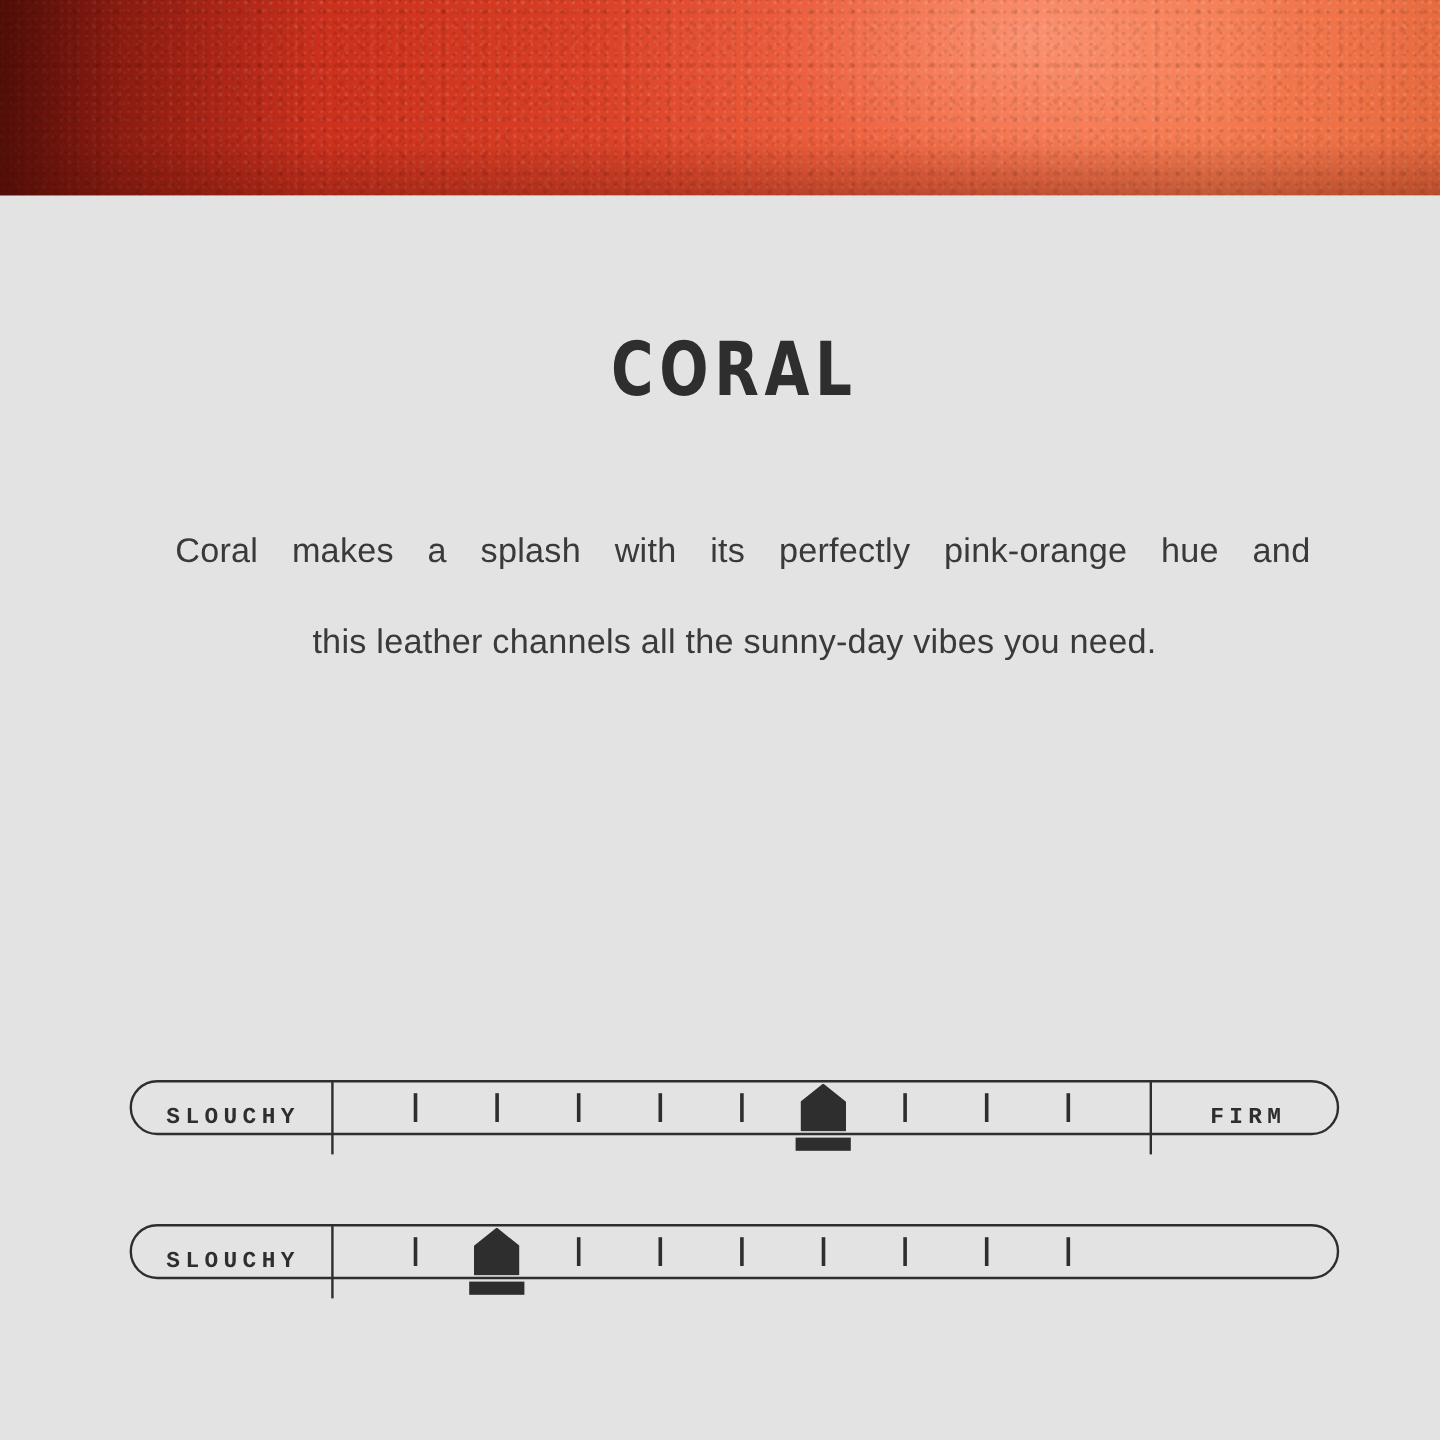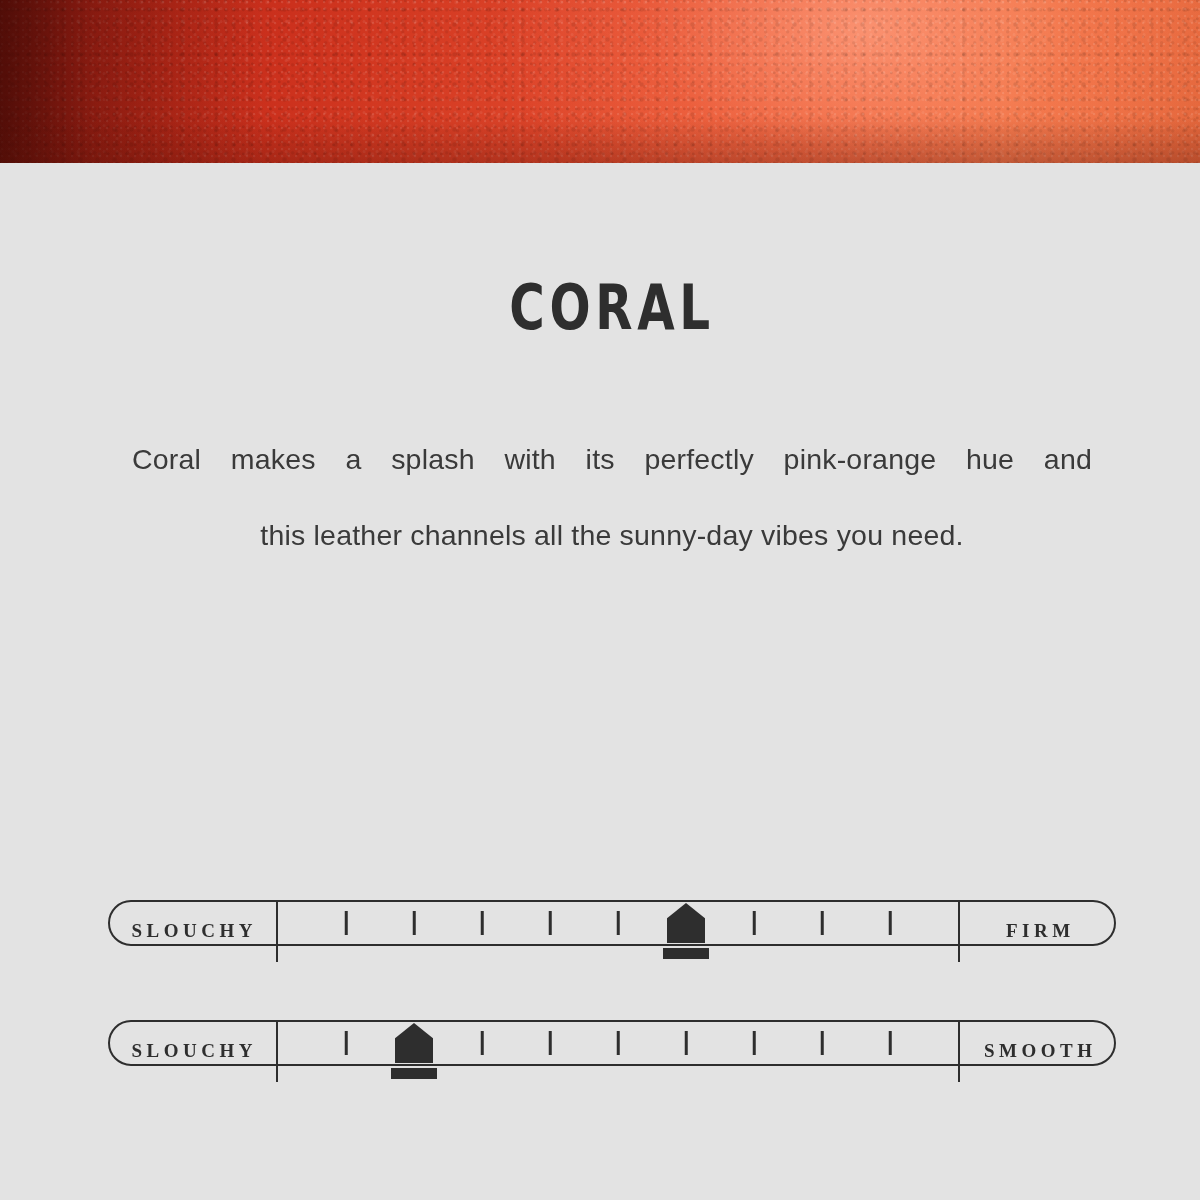--- a/index.html
+++ b/index.html
@@ -113,20 +113,21 @@
     line-height: 76px;
     color: #3a3a3a;
     letter-spacing: 0.2px;
   }
   #description .line {
     display: block;
   }
   #description .line.j {
     text-align: justify;
     text-align-last: justify;
+    margin-left: 14px;
   }
   #description .line.c {
     text-align: right;
     text-align-last: center;
   }
 
   
   .scale {
     position: absolute;
     left: 96px;
@@ -145,21 +146,21 @@
     background: transparent;
   }
   .scale-cap {
     position: absolute;
     top: 0;
     height: 62px;
     box-sizing: border-box;
     display: flex;
     align-items: center;
     justify-content: center;
-    font-family: Liberation Serif, serif;
+    font-family: Liberation Mono, monospace;
     font-weight: 700;
     font-size: 19px;
     letter-spacing: 4.5px;
     color: #2e2e2e;
     text-indent: 4.5px;
   }
   .scale-cap.left {
     left: 0;
     width: 170px;
     border-right: 2.5px solid #2e2e2e;
@@ -247,21 +248,20 @@
       </div>
     <div class="marker" style="left: 578px; top: 3px;">
       <div class="head"></div>
       <div class="bar"></div>
     </div>
   </div>
 
   <div class="scale" id="scale-1">
     <div class="scale-track"></div>
     <div class="scale-cap left">SLOUCHY</div>
-    <div class="scale-cap right">SMOOTH</div>
     <div class="ticks">
         <div class="tick" style="left: 10%;"></div>
         <div class="tick" style="left: 20%;"></div>
         <div class="tick" style="left: 30%;"></div>
         <div class="tick" style="left: 40%;"></div>
         <div class="tick" style="left: 50%;"></div>
         <div class="tick" style="left: 60%;"></div>
         <div class="tick" style="left: 70%;"></div>
         <div class="tick" style="left: 80%;"></div>
         <div class="tick" style="left: 90%;"></div>

